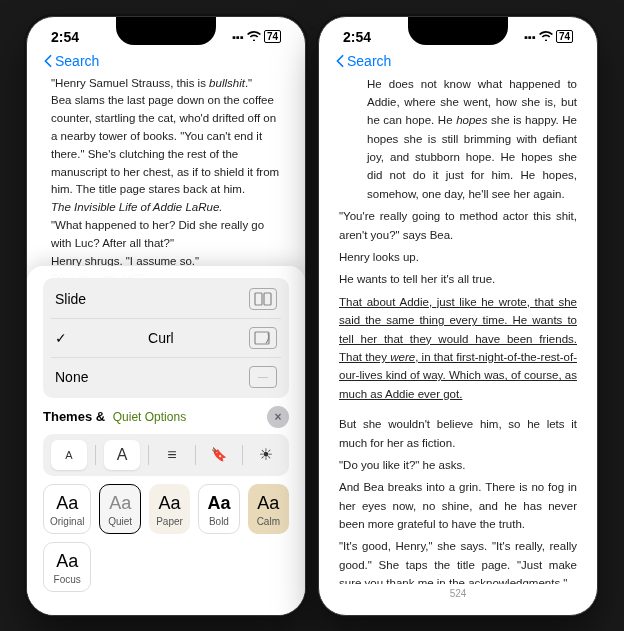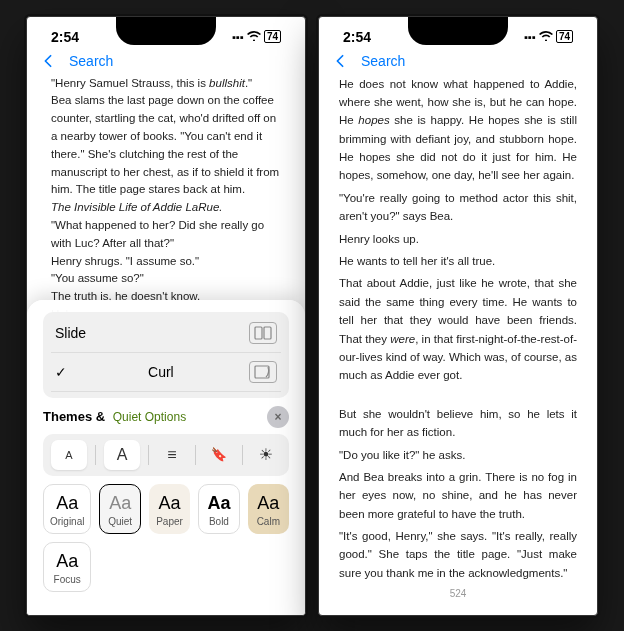--- a/index.html
+++ b/index.html
@@ -15,21 +15,21 @@
     }
     .phones-container {
       display: flex;
       gap: 12px;
       align-items: center;
     }
     .phone {
       width: 280px;
       height: 600px;
       background: #fff;
-      border-radius: 4px;
+      border-radius: 28px;
       overflow: hidden;
       position: relative;
       border: 1px solid #333;
       box-shadow: 0 0 0 2px #111, 0 20px 40px rgba(0,0,0,0.5);
     }
     
     .status-bar {
       display: flex;
       justify-content: space-between;
       align-items: center;
@@ -56,21 +56,21 @@
     .nav-bar {
       display: flex;
       align-items: center;
       padding: 4px 16px 6px;
     }
     .nav-back {
       color: #007AFF;
       font-size: 14px;
       display: flex;
       align-items: center;
-      gap: 16px;
+      gap: 2px;
     }
     .nav-back svg { width: 10px; height: 14px; }
 
     
     .book-content {
       padding: 0 24px;
       font-size: 12px;
       line-height: 1.5;
       color: #222;
       text-align: justify;
@@ -315,20 +315,24 @@
           <span class="checkmark">✓</span>
           <span class="slide-option-label">Curl</span>
           <div class="slide-option-icon">
             <svg width="18" height="14" viewBox="0 0 18 14">
               <rect x="1" y="1" width="14" height="12" rx="1" stroke="#888" stroke-width="1.2" fill="none"></rect>
               <path d="M12 12 Q16 8 14 2" stroke="#888" stroke-width="1.2" fill="none"></path>
             </svg>
           </div>
         </div>
         <div class="separator-line"></div>
+        <div class="slide-option-row">
+          <span class="slide-option-label">None</span>
+          <div class="slide-option-icon" style="color:#bbb;">—</div>
+        </div>
       </div>
 
       <div class="themes-section-label">
         <div>
           <span>Themes &amp;</span>
           <span style="font-size:12px; font-weight:400; color:#4d7c0f; margin-left:4px;">Quiet Options</span>
         </div>
         <div class="close-btn">
           <span>×</span>
         </div>
@@ -399,25 +403,25 @@
       <div class="nav-back">
         <svg viewBox="0 0 10 16" fill="none">
           <path d="M8 2L2 8l6 6" stroke="#007AFF" stroke-width="2" stroke-linecap="round" stroke-linejoin="round"></path>
         </svg>
         <span>Search</span>
       </div>
     </div>
 
     <div class="phone-right-inner">
       <div class="right-book-content">
-        <p style="margin-bottom:4px;">He does not know what happened to Addie, where she went, how she is, but he can hope. He <em>hopes</em> she is happy. He hopes she is still brimming with defiant joy, and stubborn hope. He hopes she did not do it just for him. He hopes, somehow, one day, he'll see her again.</p>
+        <p style="margin-bottom:4px;margin-left:28px;">He does not know what happened to Addie, where she went, how she is, but he can hope. He <em>hopes</em> she is happy. He hopes she is still brimming with defiant joy, and stubborn hope. He hopes she did not do it just for him. He hopes, somehow, one day, he'll see her again.</p>
         <p style="margin-bottom:4px;">"You're really going to method actor this shit, aren't you?" says Bea.</p>
         <p style="margin-bottom:4px;">Henry looks up.</p>
         <p style="margin-bottom:4px;">He wants to tell her it's all true.</p>
-        <p style="margin-bottom:20px;">That about Addie, just like he wrote, that she said the same thing every time. He wants to tell her that they would have been friends. That they <em>were</em>, in that first-night-of-the-rest-of-our-lives kind of way. Which was, of course, as much as Addie ever got.</p>
+        <p style="margin-bottom:12px;text-decoration:underline;">That about Addie, just like he wrote, that she said the same thing every time. He wants to tell her that they would have been friends. That they <em>were</em>, in that first-night-of-the-rest-of-our-lives kind of way. Which was, of course, as much as Addie ever got.</p>
         <p style="margin-bottom:4px;">But she wouldn't believe him, so he lets it much for her as fiction.</p>
         <p style="margin-bottom:4px;">"Do you like it?" he asks.</p>
         <p style="margin-bottom:4px;">And Bea breaks into a grin. There is no fog in her eyes now, no shine, and he has never been more grateful to have the truth.</p>
         <p style="margin-bottom:4px;">"It's good, Henry," she says. "It's really, really good." She taps the title page. "Just make sure you thank me in the acknowledgments."</p>
         <p style="margin-bottom:4px;">"What?"</p>
 
       </div>
       <div class="page-number">524</div>
     </div>
   </div>

